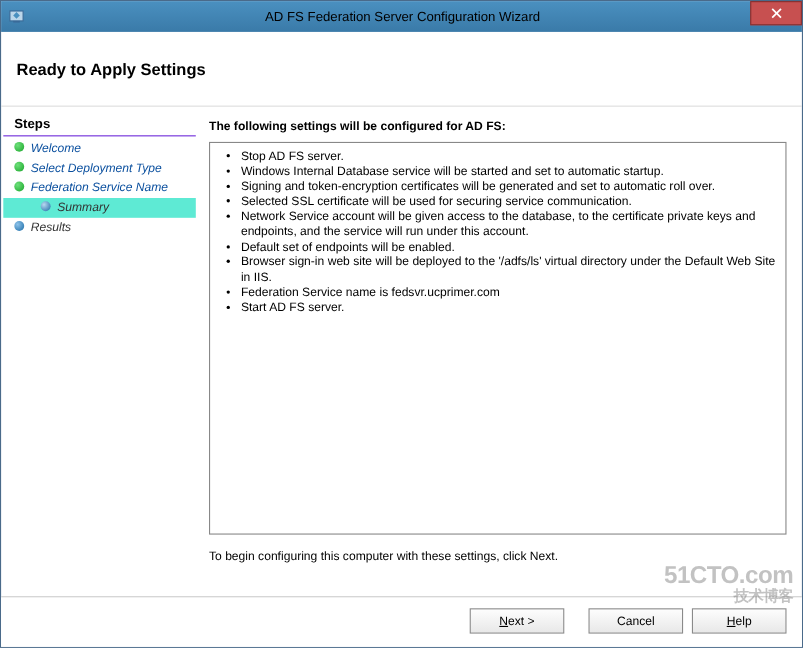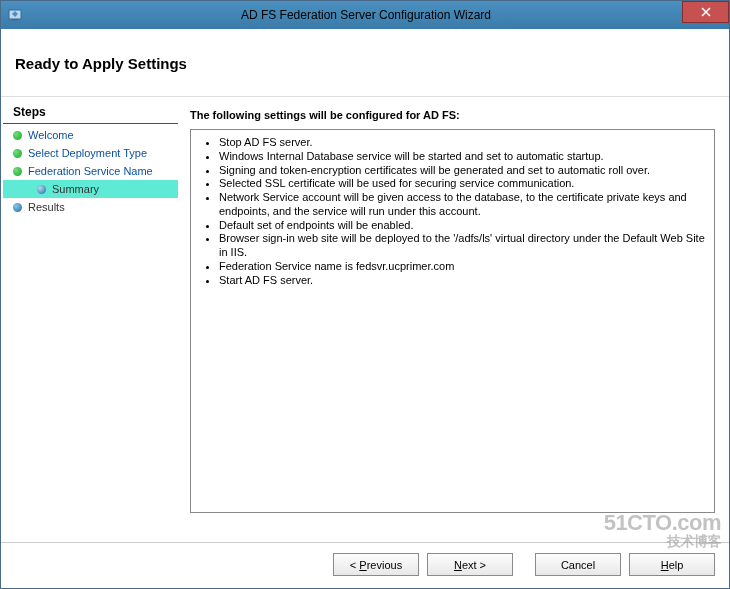--- a/index.html
+++ b/index.html
@@ -78,23 +78,24 @@
   }
   .steps-header {
     font-weight: bold;
     padding: 2px 10px 4px 10px;
     border-bottom: 1px solid #6d28d9;
     margin-bottom: 2px;
     font-size: 12px;
   }
   .step {
     display: flex;
-    align-items: center;
+    align-items: flex-start;
     padding: 3px 10px;
     font-size: 11px;
+    font-style: italic;
   }
   .step.current {
     background: #5eead4;
     padding-left: 34px;
   }
   .step-bullet {
     width: 9px;
     height: 9px;
     border-radius: 50%;
     margin-right: 6px;
@@ -247,26 +248,26 @@
           <li>Signing and token-encryption certificates will be generated and set to automatic roll over.</li>
           <li>Selected SSL certificate will be used for securing service communication.</li>
           <li>Network Service account will be given access to the database, to the certificate private keys and endpoints, and the service will run under this account.</li>
           <li>Default set of endpoints will be enabled.</li>
           <li>Browser sign-in web site will be deployed to the '/adfs/ls' virtual directory under the Default Web Site in IIS.</li>
           <li>Federation Service name is fedsvr.ucprimer.com</li>
           <li>Start AD FS server.</li>
         </ul>
       </div>
 
+      <div class="footer-text">To begin configuring this computer with these settings, click Next.</div>
     </div>
 
   </div>
 
   <div class="button-row">
-    <button class="wiz"><span>&lt; </span><span class="u">P</span><span>revious</span></button>
     <button class="wiz"><span class="u">N</span><span>ext &gt;</span></button>
     <button class="wiz gap-left">Cancel</button>
     <button class="wiz"><span class="u">H</span><span>elp</span></button>
   </div>
 
   <div class="watermark">
     <span>51CTO.com</span>
     <span class="sub">技术博客</span>
   </div>
 

